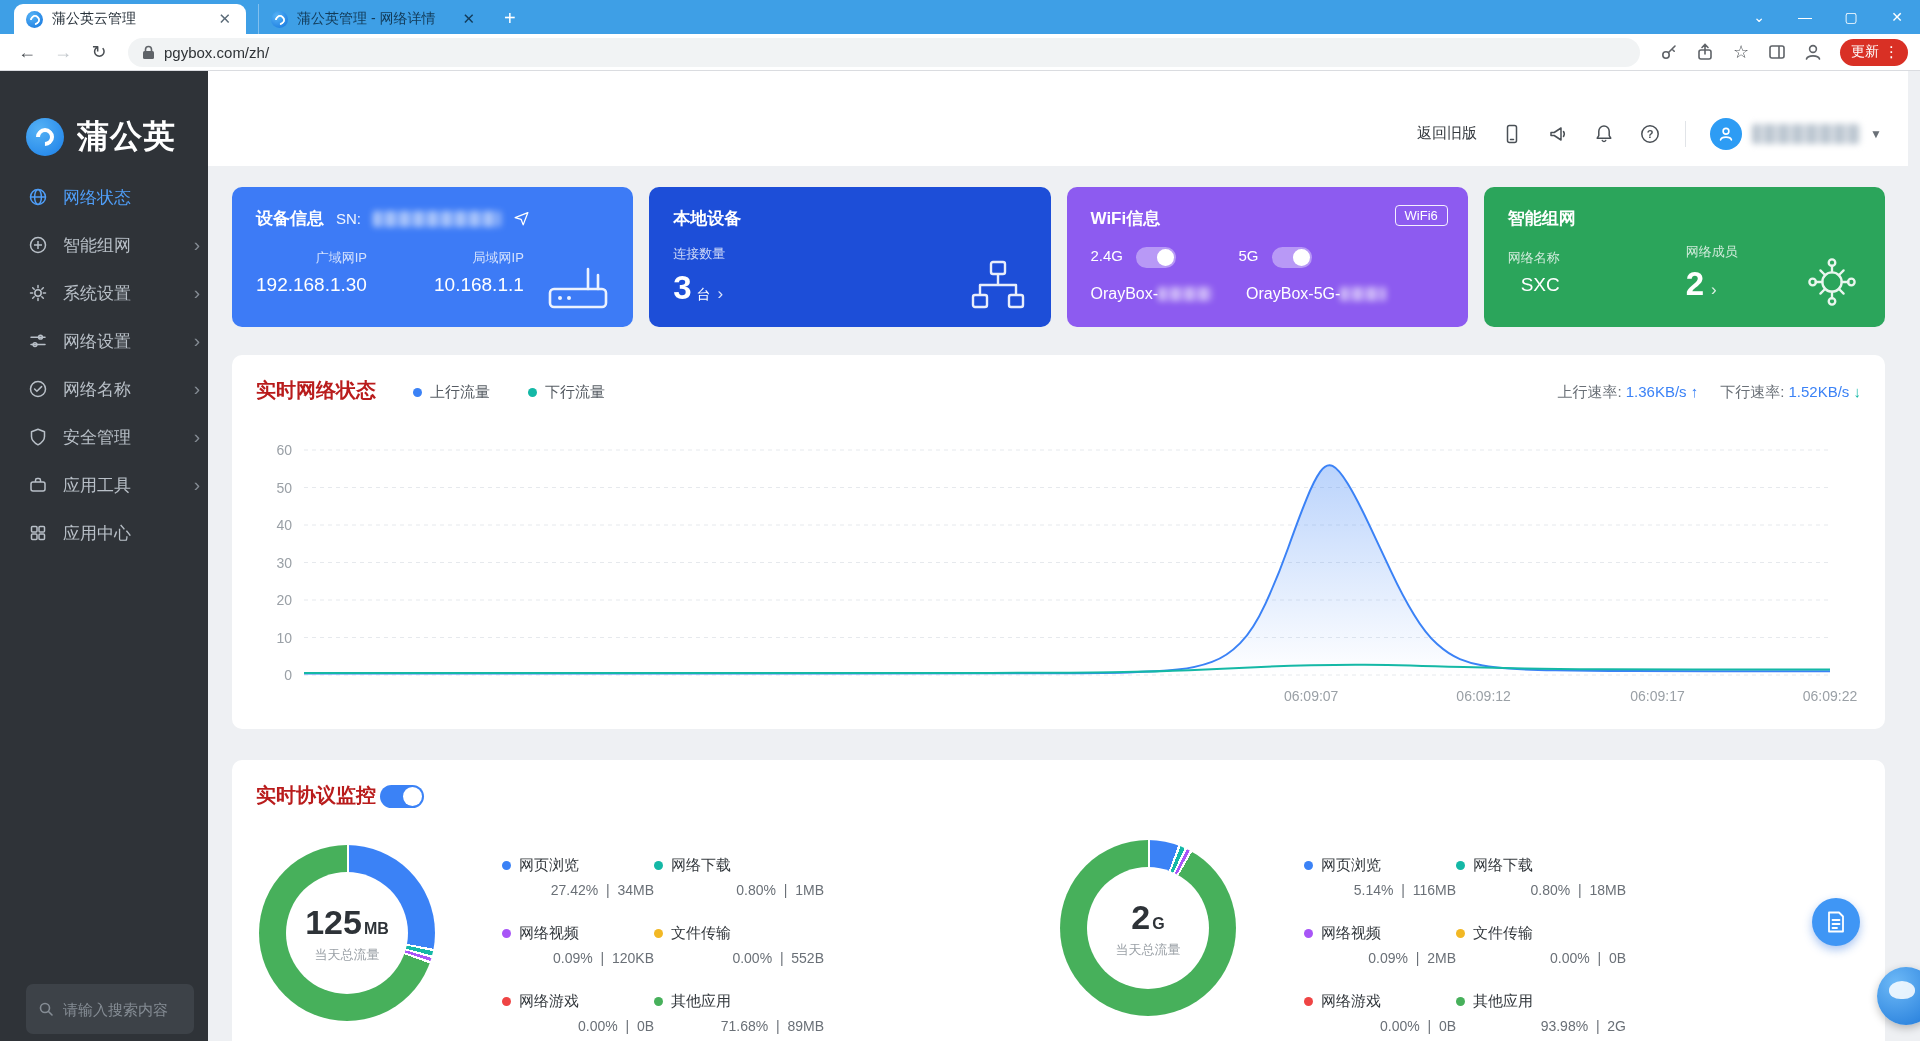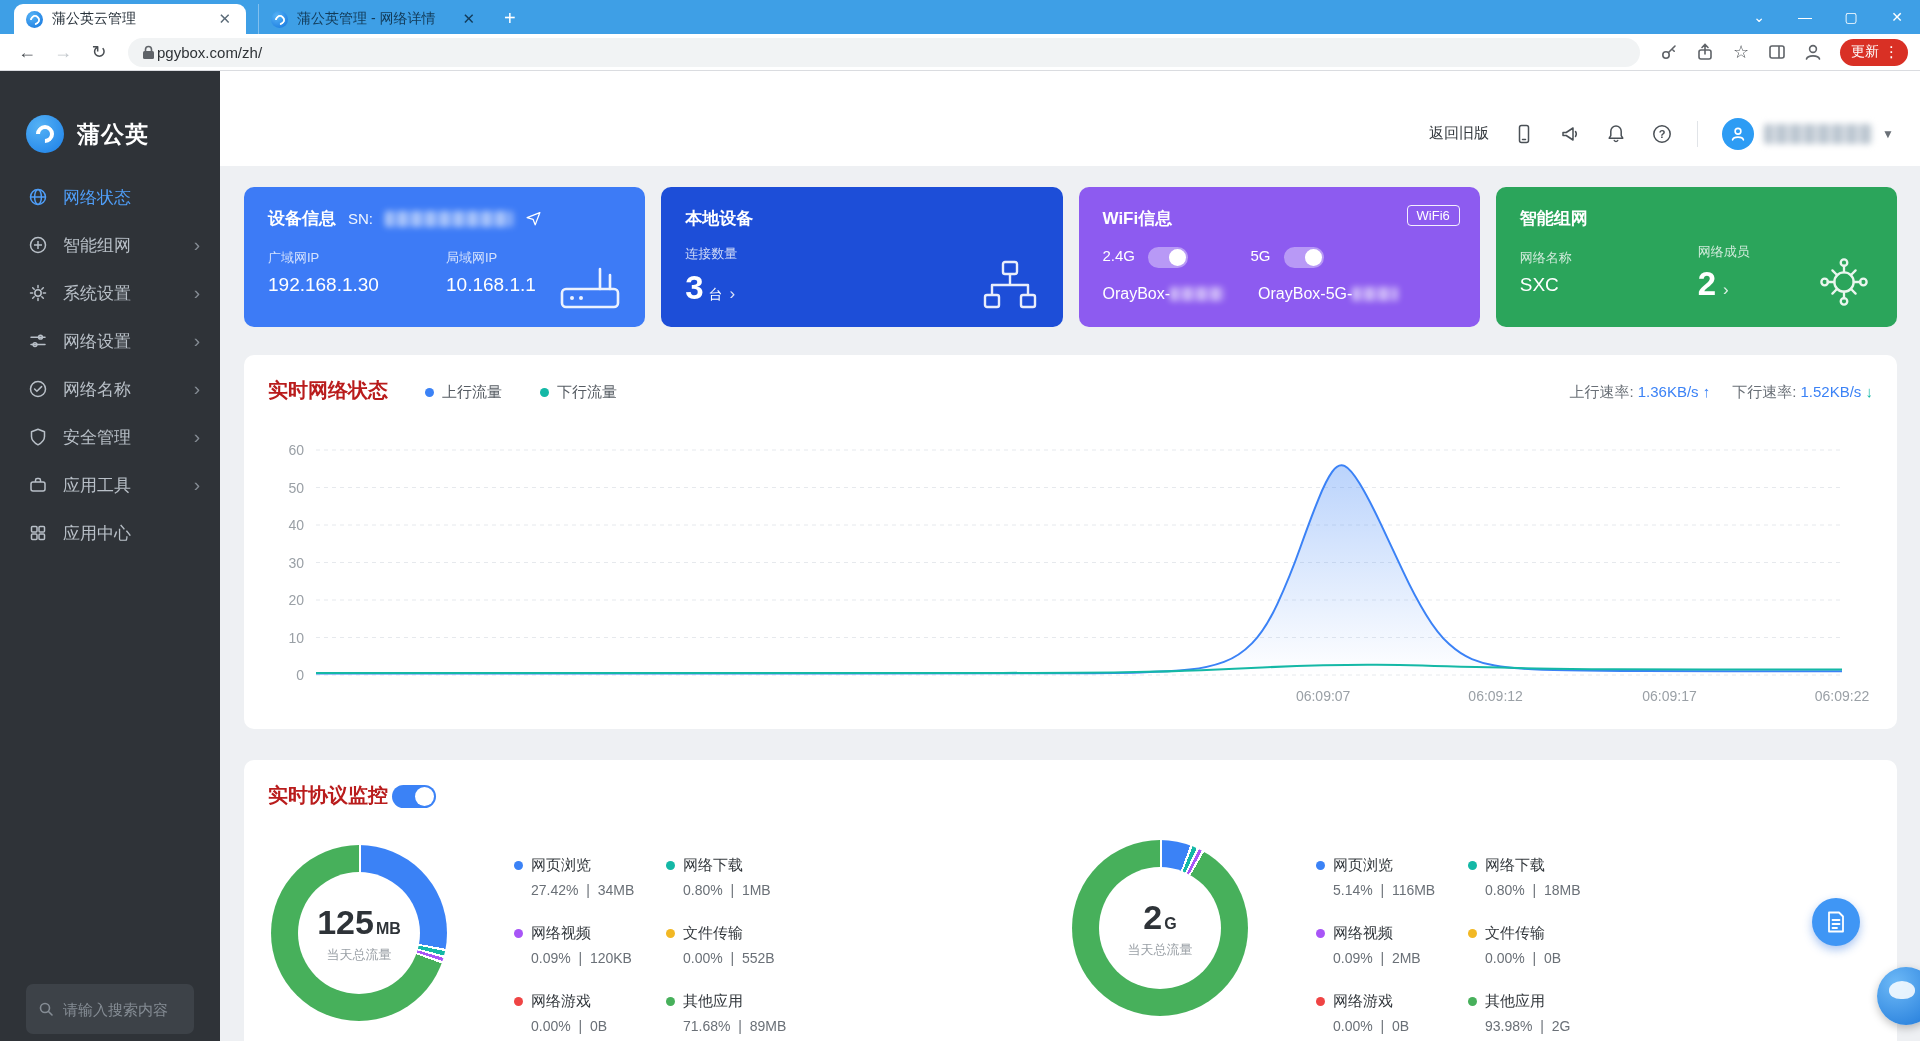--- a/index.html
+++ b/index.html
@@ -15,35 +15,35 @@
   .tab-close { font-size:15px; color:#5b6b78; padding:0 3px; }
   .favicon { width:17px; height:17px; border-radius:50%; background:radial-gradient(circle at 35% 30%, #57b4f6, #1273dd); position:relative; flex:none; }
   .favicon::after { content:""; position:absolute; left:4px; top:4px; width:6px; height:6px; border:2px solid #fff; border-left-color:transparent; border-radius:50%; transform:rotate(-45deg); }
   .newtab { color:#fff; font-size:20px; margin:0 0 5px 14px; line-height:22px; }
   .winctl { position:absolute; right:0; top:0; height:34px; display:flex; align-items:center; color:#fff; }
   .winctl span { width:46px; text-align:center; font-size:14px; }
 
   .navbar { position:absolute; top:34px; left:0; width:100%; height:37px; background:#fff; border-bottom:1px solid #dadce0; display:flex; align-items:center; padding:0 12px; gap:6px; }
   .nav-ic { width:30px; height:30px; display:flex; align-items:center; justify-content:center; color:#4a4f54; font-size:18px; }
   .nav-ic.disabled { color:#c2c7cc; }
-  .urlbar { flex:1; height:29px; background:#f1f3f4; border-radius:15px; display:flex; align-items:center; gap:2px; padding:0 14px; margin:0 8px; }
+  .urlbar { flex:1; height:29px; background:#f1f3f4; border-radius:15px; display:flex; align-items:center; gap:9px; padding:0 14px; margin:0 8px; }
   .urlbar svg { flex:none; }
   .url-text { font-size:15px; color:#2f3337; }
   .chip-update { display:flex; align-items:center; gap:5px; background:#d93025; color:#fff; border-radius:14px; height:27px; padding:0 9px 0 11px; font-size:14px; margin-left:6px; }
   .chip-update .kebab { font-size:15px; letter-spacing:0; }
 
   
   .page { position:absolute; top:71px; left:0; width:1920px; height:970px; }
   .sidebar { position:absolute; left:0; top:0; width:220px; height:100%; background:#2f3338; }
-  .main { position:absolute; left:220px; top:0; width:1700px; height:100%; background:#eef0f3; overflow:hidden; }
+  .main { position:absolute; left:208px; top:0; width:1700px; height:100%; background:#eef0f3; overflow:hidden;text-align:right; }
 
   .logo { display:flex; align-items:center; gap:13px; padding:44px 0 0 26px; }
   .logo-mark { width:38px; height:38px; border-radius:50%; background:radial-gradient(circle at 35% 30%, #55b2f5, #1b7fe8); position:relative; flex:none; }
   .logo-mark::after { content:""; position:absolute; left:10px; top:10px; width:10px; height:10px; border:4px solid #fff; border-left-color:transparent; border-radius:50%; transform:rotate(-45deg); }
-  .logo-text { color:#fff; font-size:23px; font-weight:bold; letter-spacing:1px; }
+  .logo-text { color:#fff; font-size:32px; font-weight:bold; letter-spacing:1px; }
 
   .menu { position:absolute; top:102px; left:0; width:100%; }
   .menu-item { position:relative; height:48px; display:flex; align-items:center; gap:15px; padding-left:28px; color:#b9c0c8; font-size:17px; cursor:pointer; }
   .menu-item.active { color:#4f9ef8; }
   .menu-item .mi-icon { width:20px; height:20px; flex:none; display:flex; }
   .menu-item .chev { position:absolute; right:20px; font-size:19px; color:#858c94; }
   .side-search { position:absolute; left:26px; top:913px; width:168px; height:50px; background:#3d4248; border-radius:7px; display:flex; align-items:center; gap:9px; padding:0 12px; }
   .side-search input { background:transparent; border:none; outline:none; color:#cfd4da; font-size:15px; width:110px; font-family:inherit; }
   .side-search input::placeholder { color:#858c94; }
 

